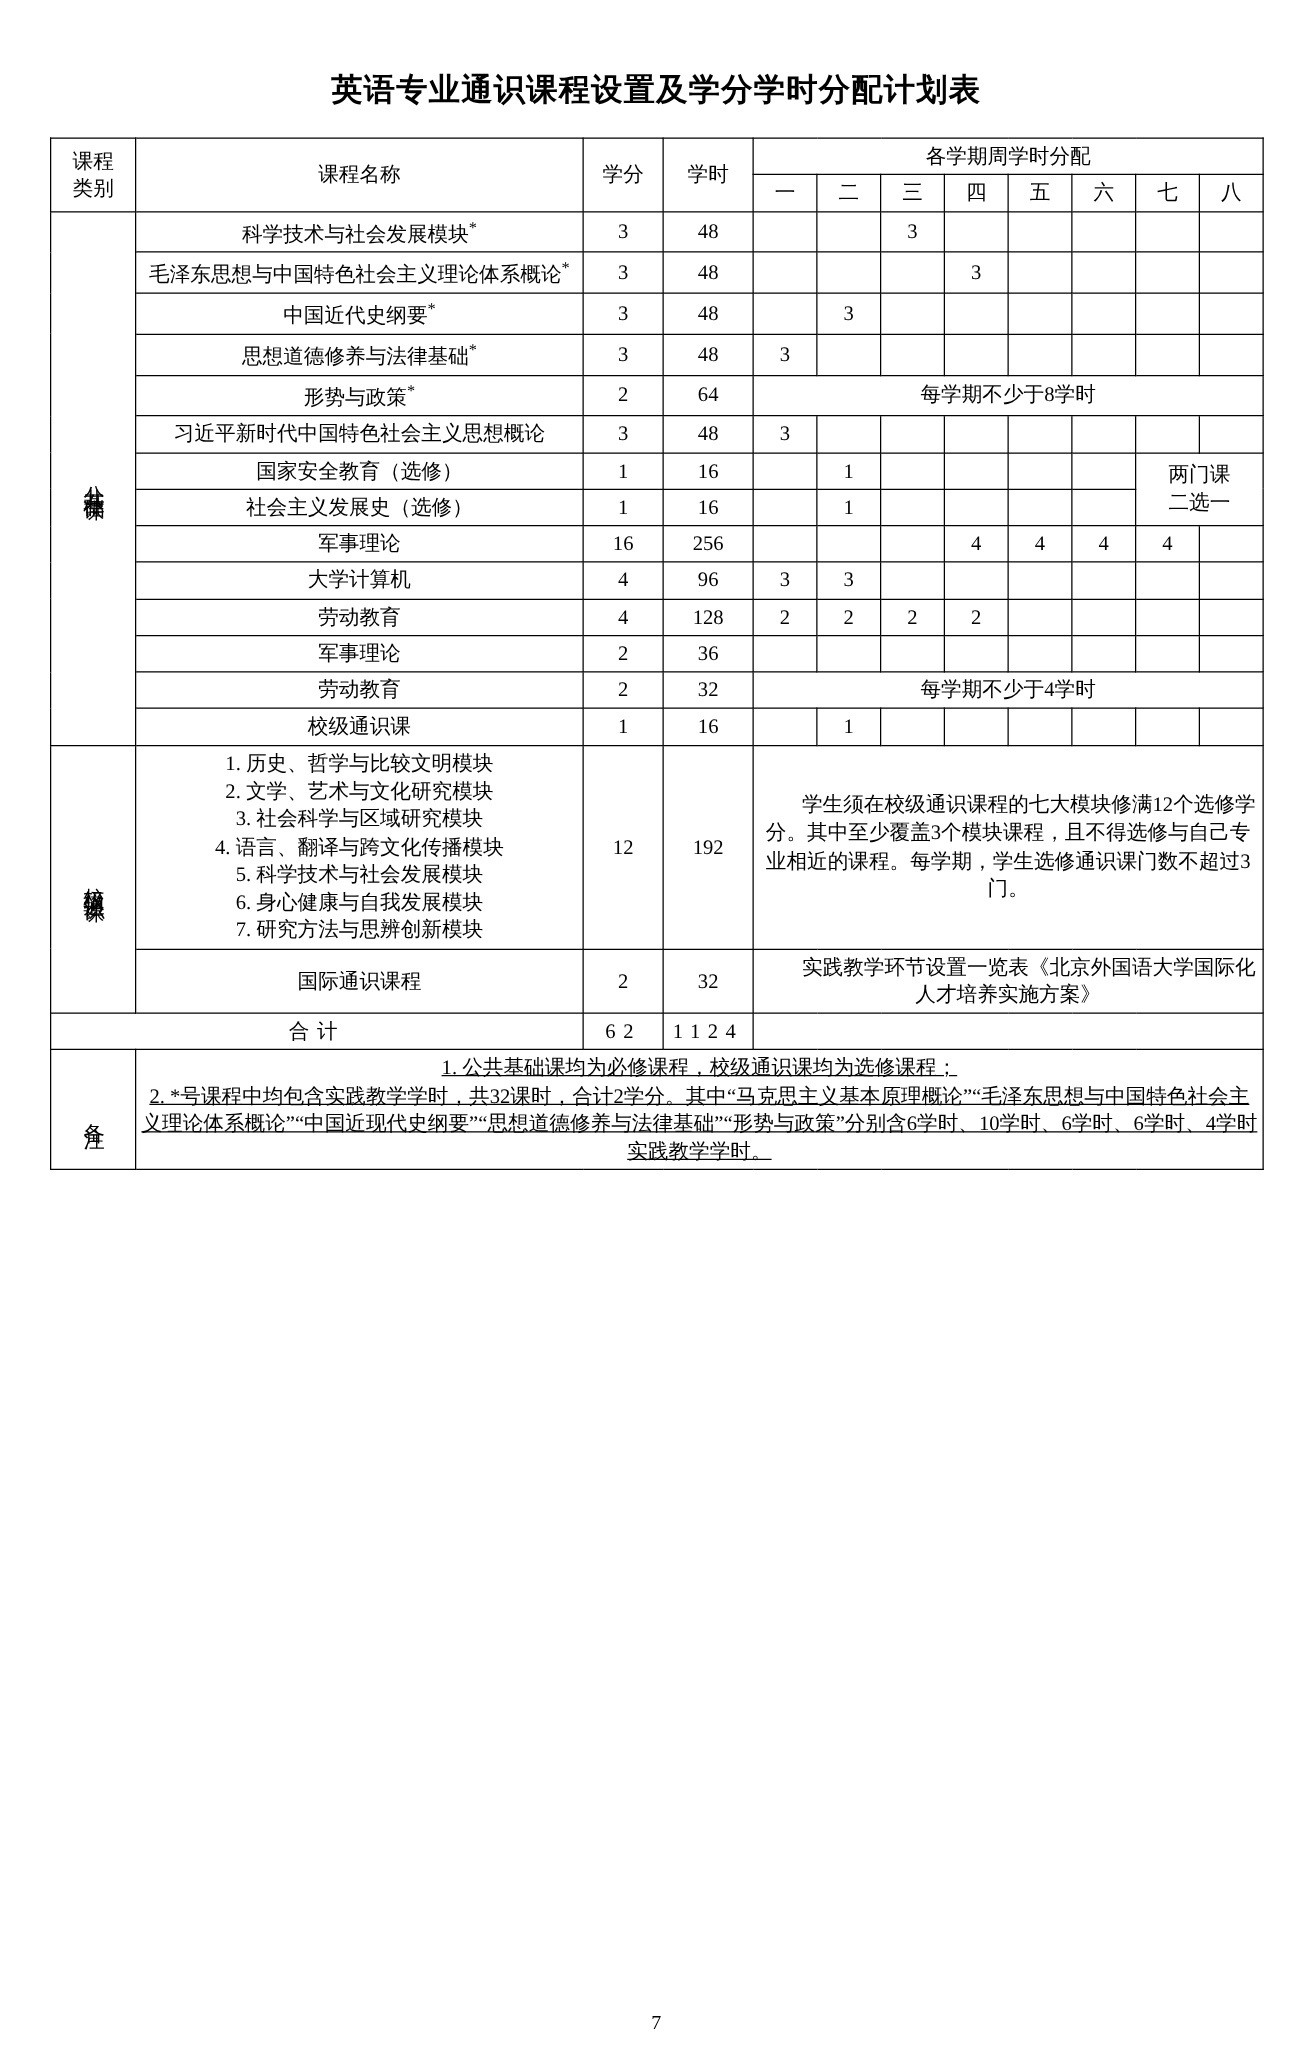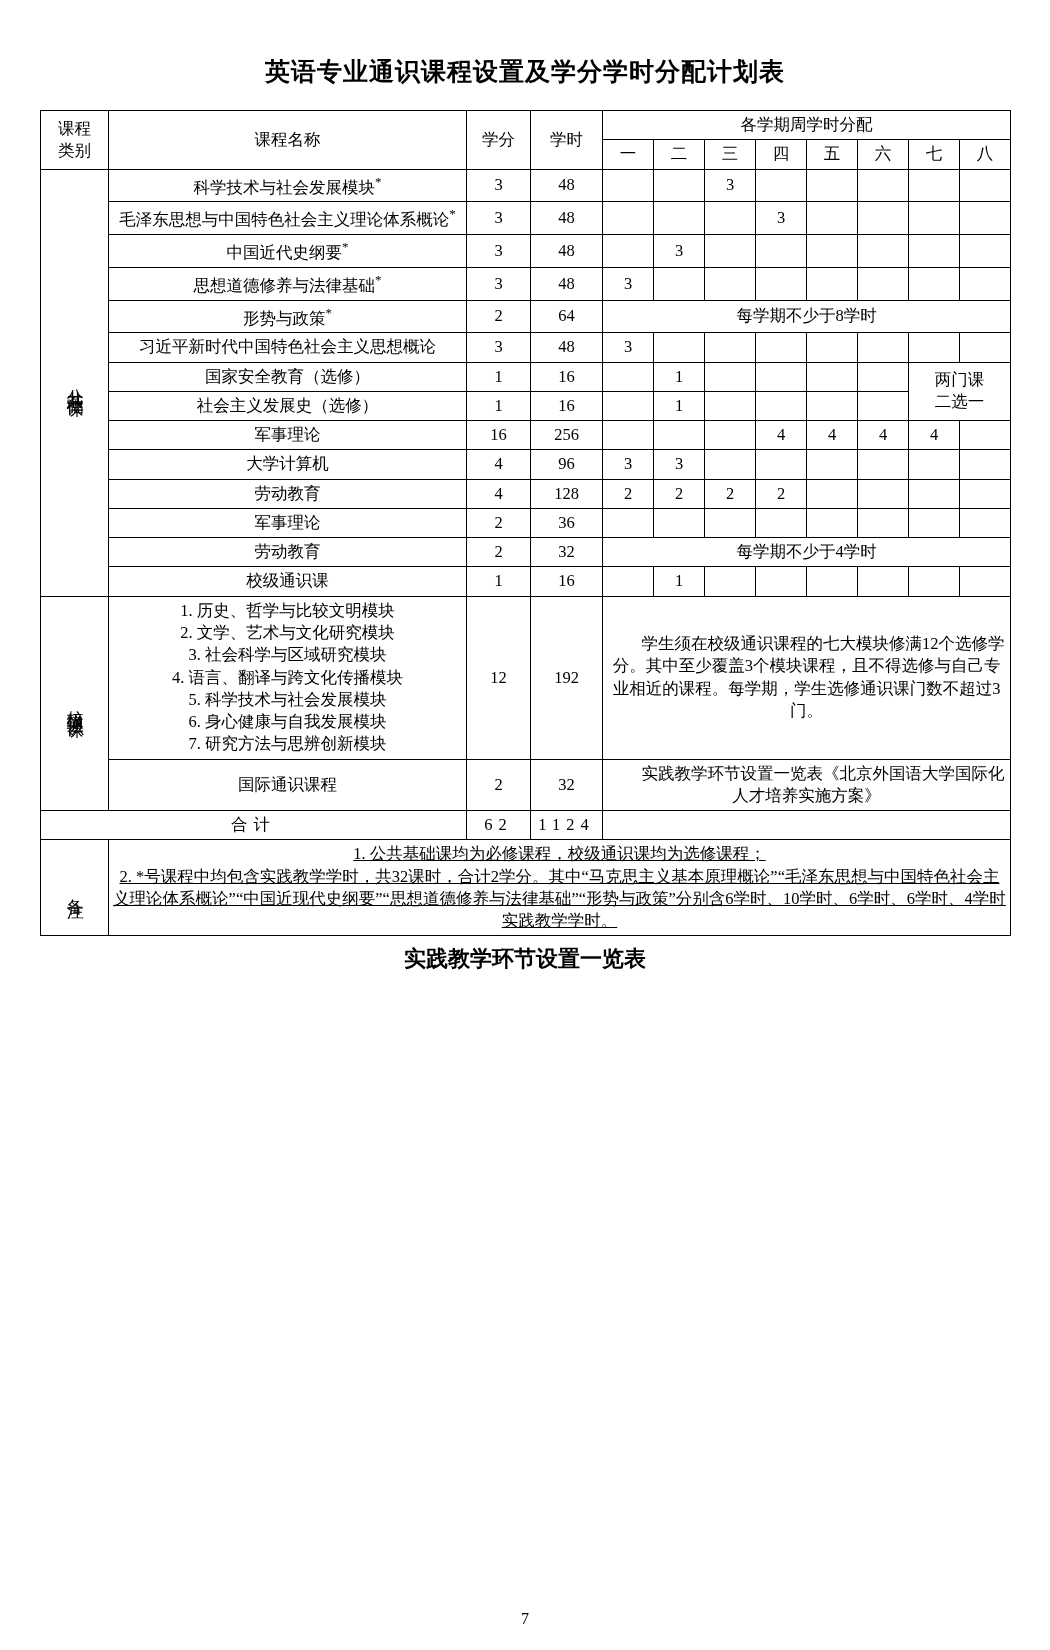--- a/index.html
+++ b/index.html
@@ -424,17 +424,16 @@
         </td>
         <td colspan="11" class="remark-body">
           <div>1. 公共基础课均为必修课程，校级通识课均为选修课程；</div>
           <div>2. *号课程中均包含实践教学学时，共32课时，合计2学分。其中“马克思主义基本原理概论”“毛泽东思想与中国特色社会主义理论体系概论”“中国近现代史纲要”“思想道德修养与法律基础”“形势与政策”分别含6学时、10学时、6学时、6学时、4学时实践教学学时。</div>
         </td>
       </tr>
     </tbody>
   </table>
 
   <div class="sub-title-wrap">
-    <div class="subtitle">实践教学环节设置一览表</div>
   </div>
 
   <div class="page-num">7</div>
 </div>
 
 </body></html>

